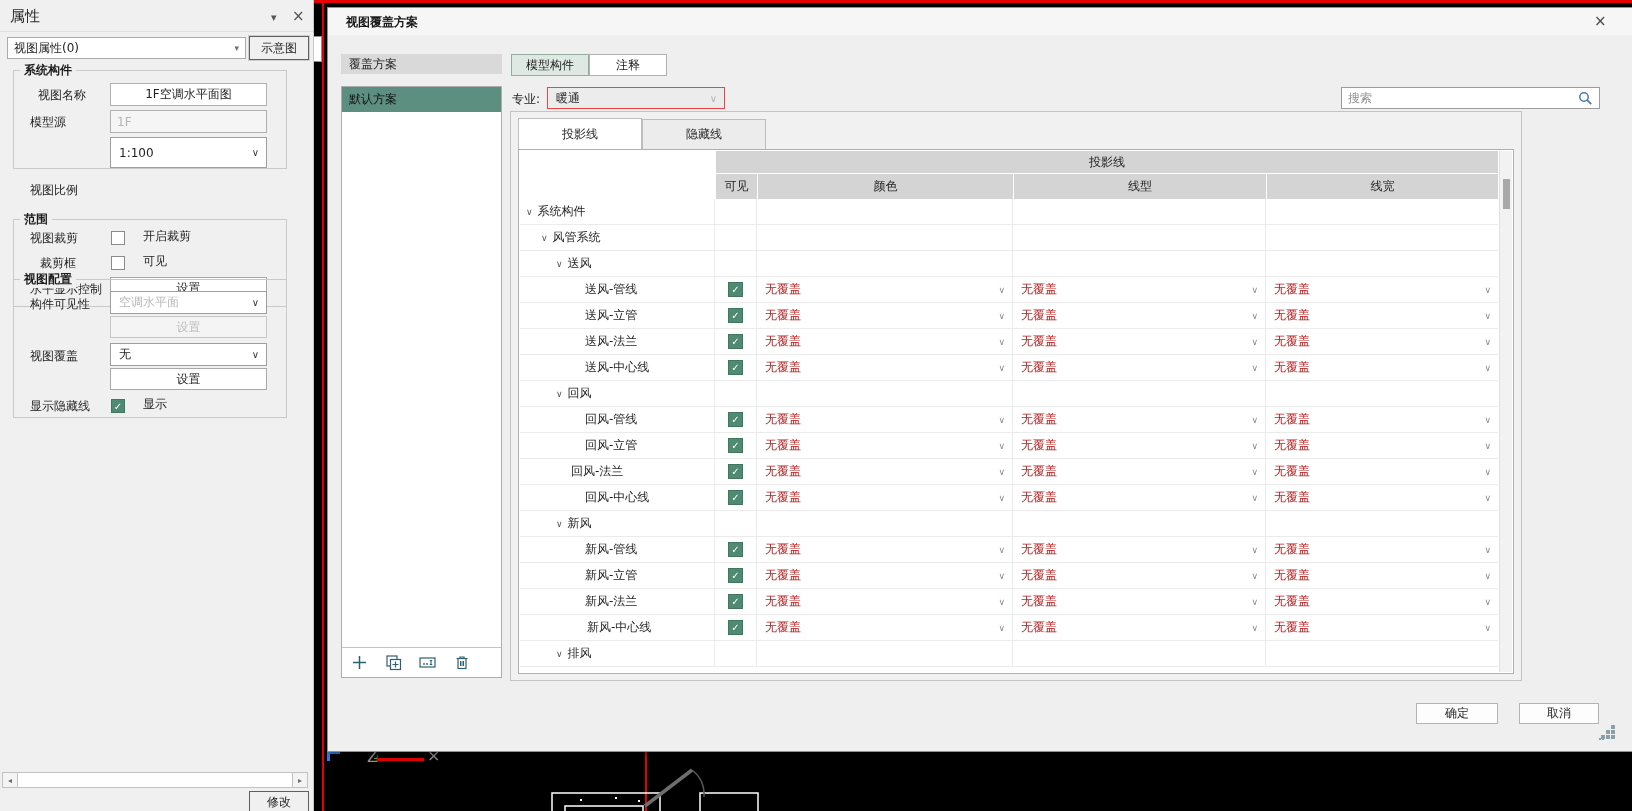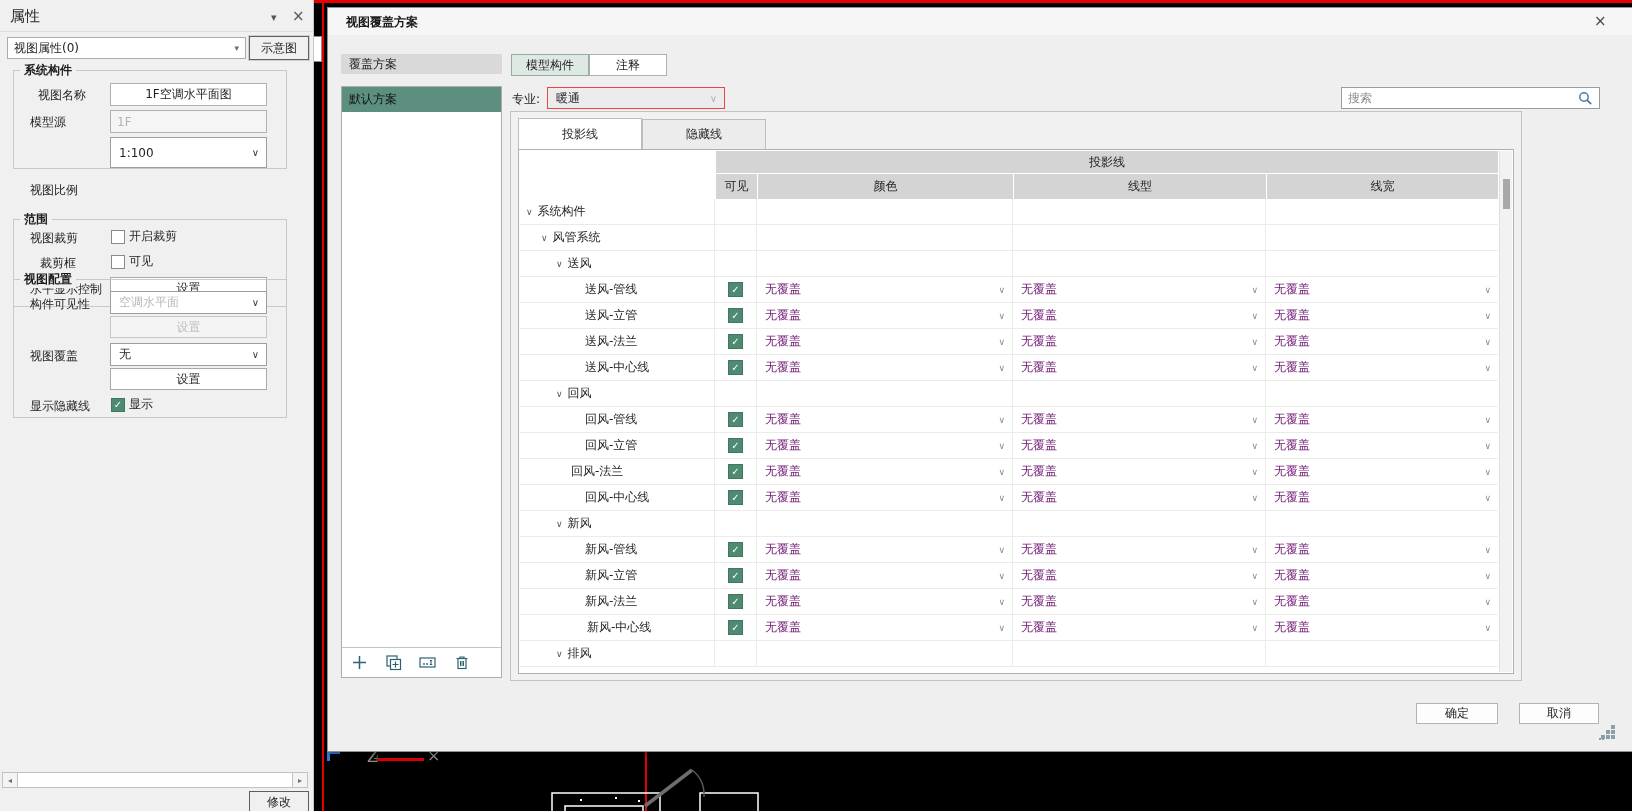--- a/index.html
+++ b/index.html
@@ -34,21 +34,21 @@
   .field.center{justify-content:center;}
   .field.disabled{background:#f5f5f5;color:#b5b5b5;}
   .sel{box-sizing:border-box;background:#fff;border:1px solid #9e9e9e;display:flex;align-items:center;}
   .sel .val{flex:1;padding:0 8px;white-space:nowrap;overflow:hidden;}
   .sel .chev{padding:0 7px;color:#3c3c3c;font-size:10px;}
   .sel.disabled .val{color:#b8b8b8;}
   .btn.disabled{color:#bdbdbd;border-color:#c6c6c6;background:#f4f4f4;cursor:default;}
 
   .cbx{box-sizing:border-box;width:14px;height:14px;background:#fff;border:1px solid #8a8a8a;display:inline-flex;align-items:center;justify-content:center;color:#fff;font-size:10px;cursor:pointer;flex:0 0 auto;}
   .cbx.checked{background:#4f8a73;border-color:#41775f;}
-  .cb-row{display:flex;align-items:center;gap:4px;}
+  .cb-row{display:flex;align-items:flex-end;gap:18px;}
 
   
   #lp-hscroll{left:2px;top:772px;width:306px;height:16px;display:flex;}
   .sb-btn{width:16px;height:16px;box-sizing:border-box;background:#f4f4f4;border:1px solid #c2c2c2;color:#6a6a6a;font-size:8px;display:flex;align-items:center;justify-content:center;cursor:pointer;}
   .sb-track{flex:1;box-sizing:border-box;background:#fff;border:1px solid #c2c2c2;border-left:none;border-right:none;}
   #modify-btn{left:249px;top:791px;width:60px;height:22px;background:#f0f0f0;border:1px solid #5f5f5f;}
 
   
   #canvas{left:313px;top:0;width:1319px;height:811px;background:#000;}
   .redline{background:#e60000;}
@@ -108,21 +108,21 @@
   .tr{display:flex;height:26px;box-sizing:border-box;border-bottom:1px solid #ebebeb;align-items:stretch;}
   .td{box-sizing:border-box;border-right:1px solid #ebebeb;display:flex;align-items:center;overflow:hidden;}
   .c-cat{width:195px;flex:0 0 auto;}
   .c-vis{width:42px;flex:0 0 auto;justify-content:center;}
   .c-d0{width:256px;flex:0 0 auto;}
   .c-d1{width:253px;flex:0 0 auto;}
   .c-d2{flex:1;border-right:none;}
   .cat-inner{display:flex;align-items:center;gap:5px;white-space:nowrap;}
   .tree-chev{color:#555;font-size:9px;cursor:pointer;}
   .cbx.grid{width:15px;height:15px;}
-  .dd-val{flex:1;padding:0 8px;white-space:nowrap;color:#701a75;}
+  .dd-val{flex:1;padding:0 8px;white-space:nowrap;color:#b91c1c;}
   .dd-chev{padding:0 7px;color:#8a8a8a;font-size:9px;}
   .td.dd{cursor:pointer;}
 
   #tbl-vscroll{position:absolute;top:1px;right:1px;bottom:1px;width:13px;background:#f2f2f2;border-left:1px solid #e0e0e0;box-sizing:border-box;}
   #tbl-thumb{position:absolute;left:3px;top:28px;width:7px;height:30px;background:#a9a9a9;cursor:pointer;}
 
   
   #ok-btn{left:1088px;top:695px;width:82px;height:21px;background:#fdfdfd;border:1px solid #b3b3b3;}
   #cancel-btn{left:1191px;top:695px;width:80px;height:21px;background:#fdfdfd;border:1px solid #b3b3b3;}
   #grip{left:1271px;top:717px;cursor:nwse-resize;}

